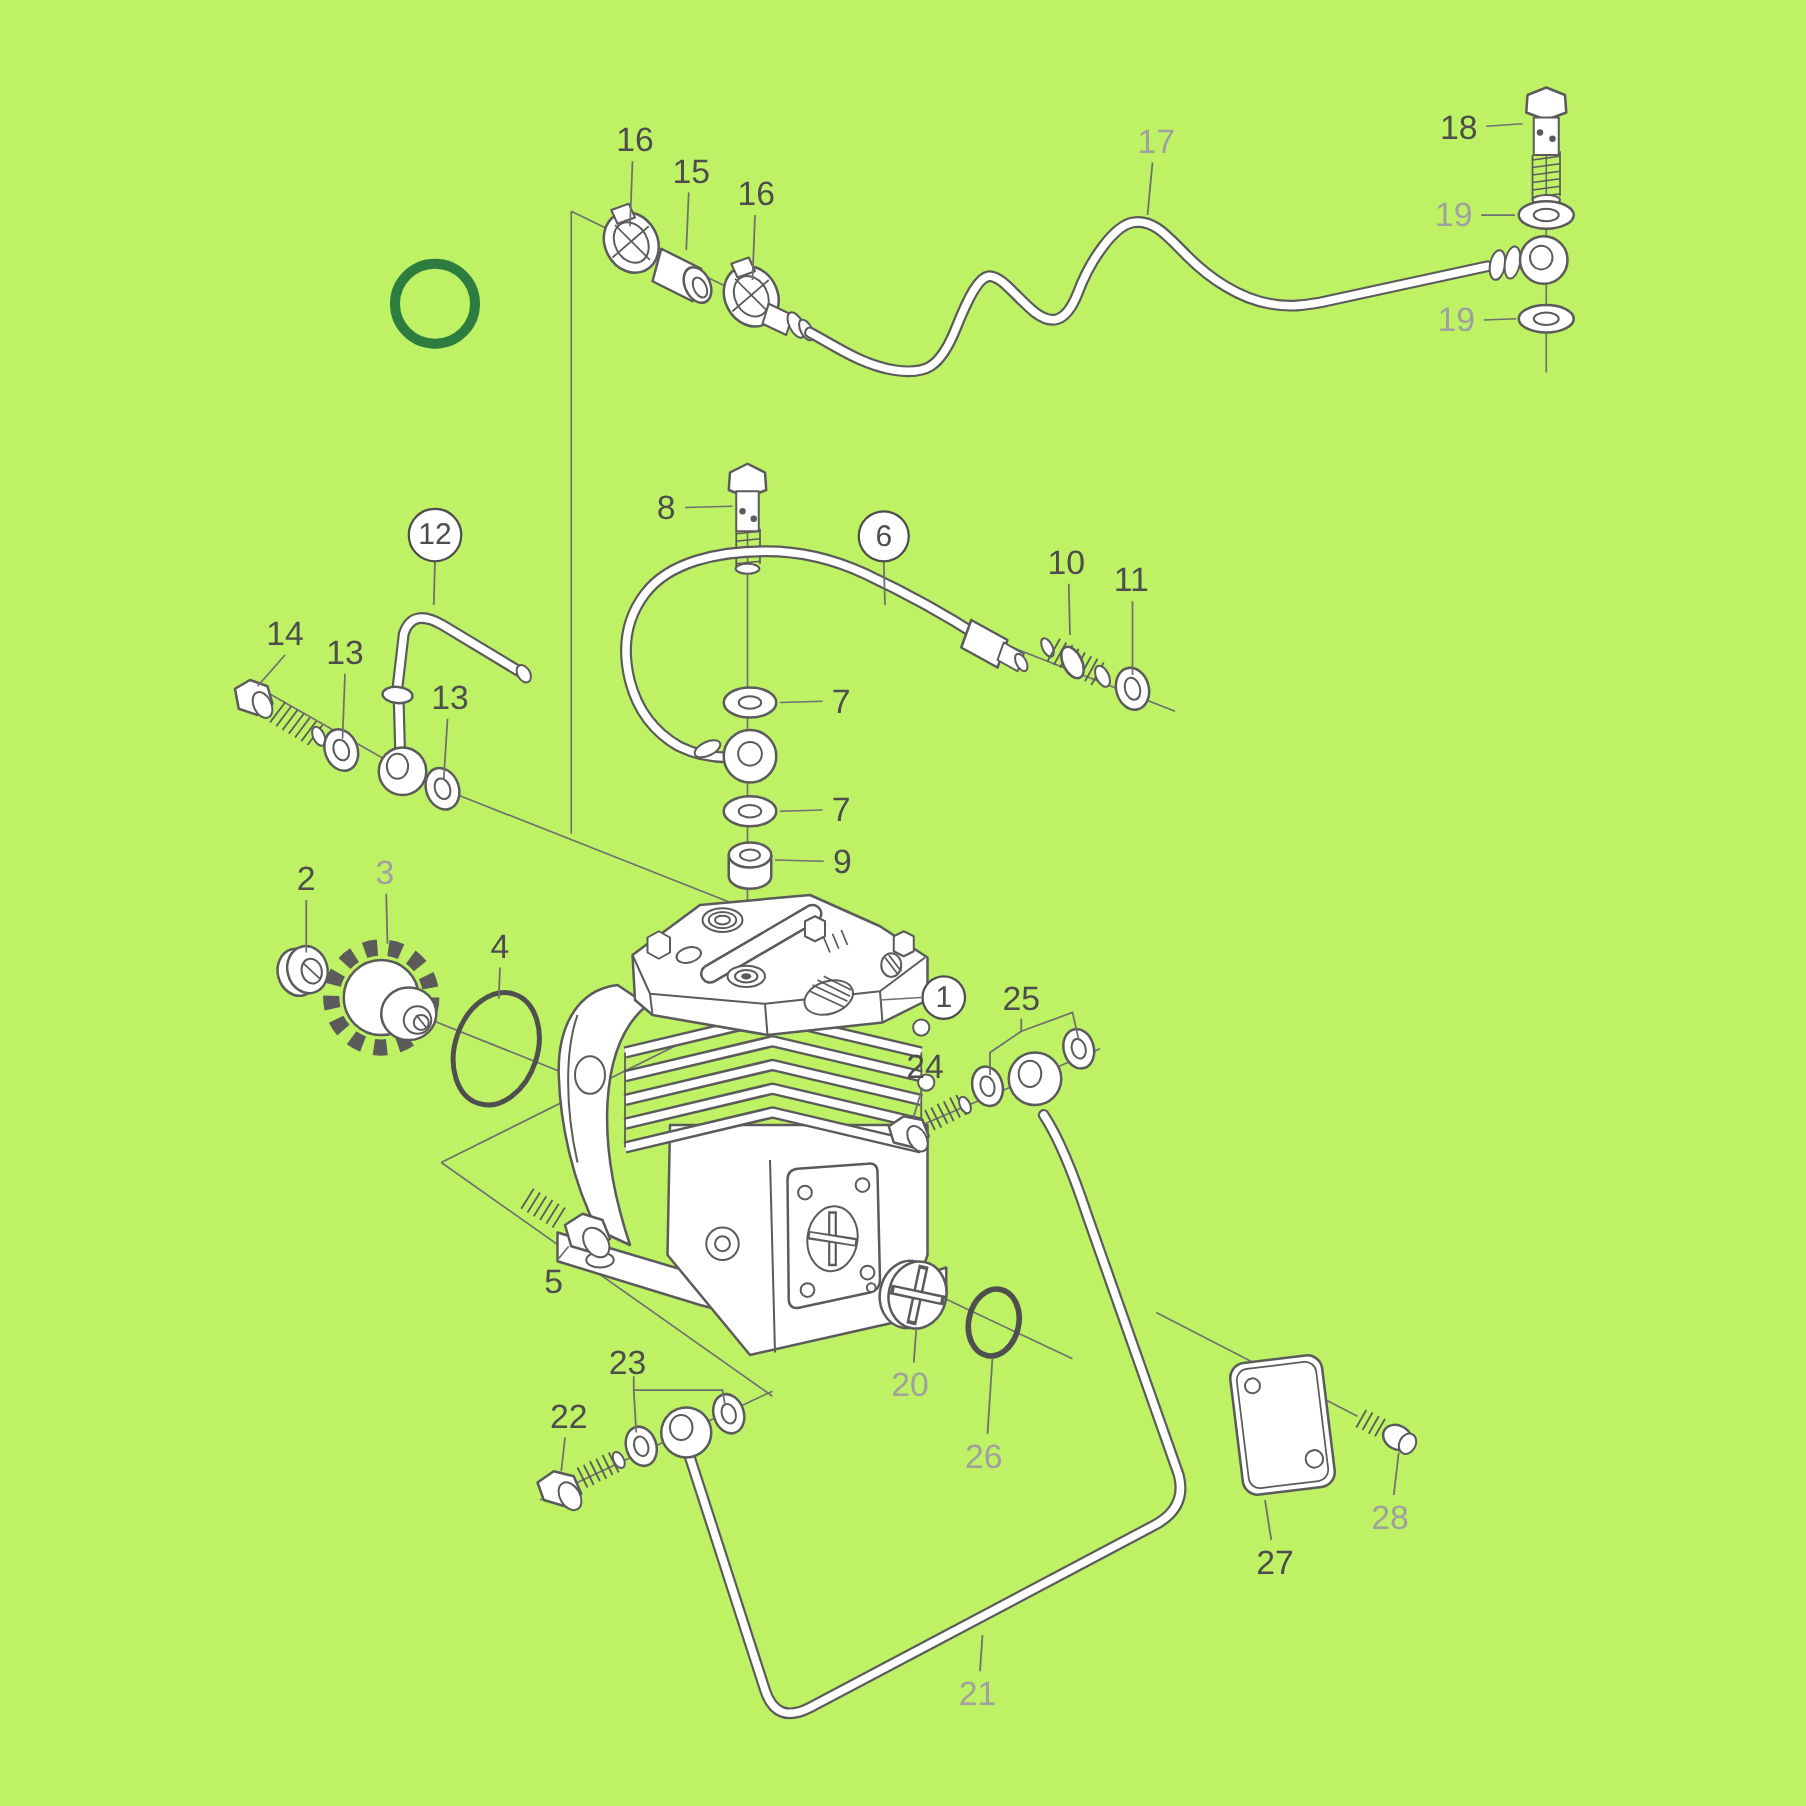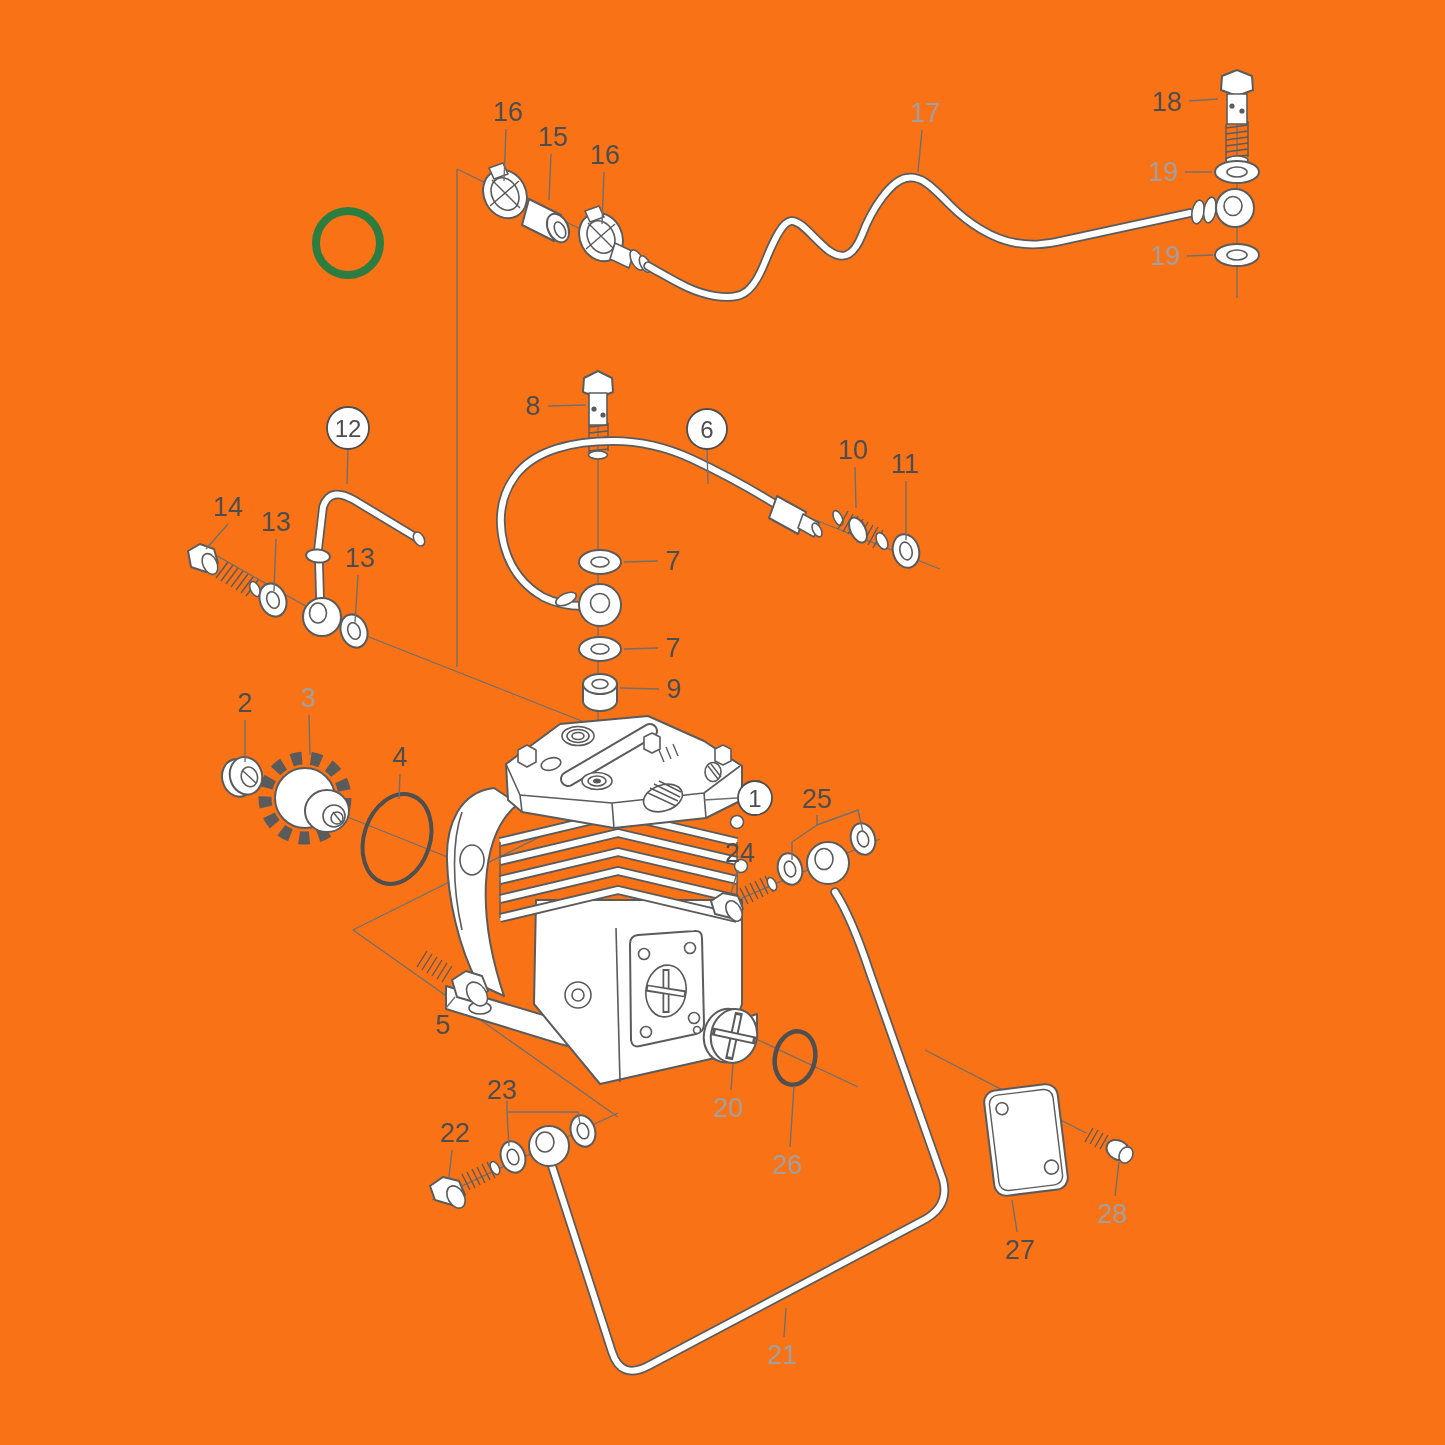--- a/index.html
+++ b/index.html
@@ -1,16 +1,16 @@
 <!DOCTYPE html>
 <html><head>
 <meta charset="utf-8">
 <style>
   html,body{margin:0;padding:0;background:#ffffff;}
-  #stage{position:relative;width:1445px;height:1445px;background:#f97316;overflow:hidden;
+  #stage{position:relative;width:1445px;height:1445px;background:#bef264;overflow:hidden;
          font-family:"Liberation Sans",sans-serif;}
   svg{position:absolute;left:0;top:0;}
   
   .ln{stroke:#6f6f6f;stroke-width:1.3;fill:none;}
   .p {fill:#fff;stroke:#5b5b5b;stroke-width:2;stroke-linejoin:round;}
   .p1{fill:#fff;stroke:#5b5b5b;stroke-width:1.6;stroke-linejoin:round;}
   .d {fill:none;stroke:#5b5b5b;stroke-width:1.6;stroke-linejoin:round;}
   .h {fill:none;stroke:#5b5b5b;stroke-width:1.4;}
   .to{fill:none;stroke:#5b5b5b;stroke-width:9.5;stroke-linecap:round;stroke-linejoin:round;}
   .ti{fill:none;stroke:#ffffff;stroke-width:6;stroke-linecap:round;stroke-linejoin:round;}

